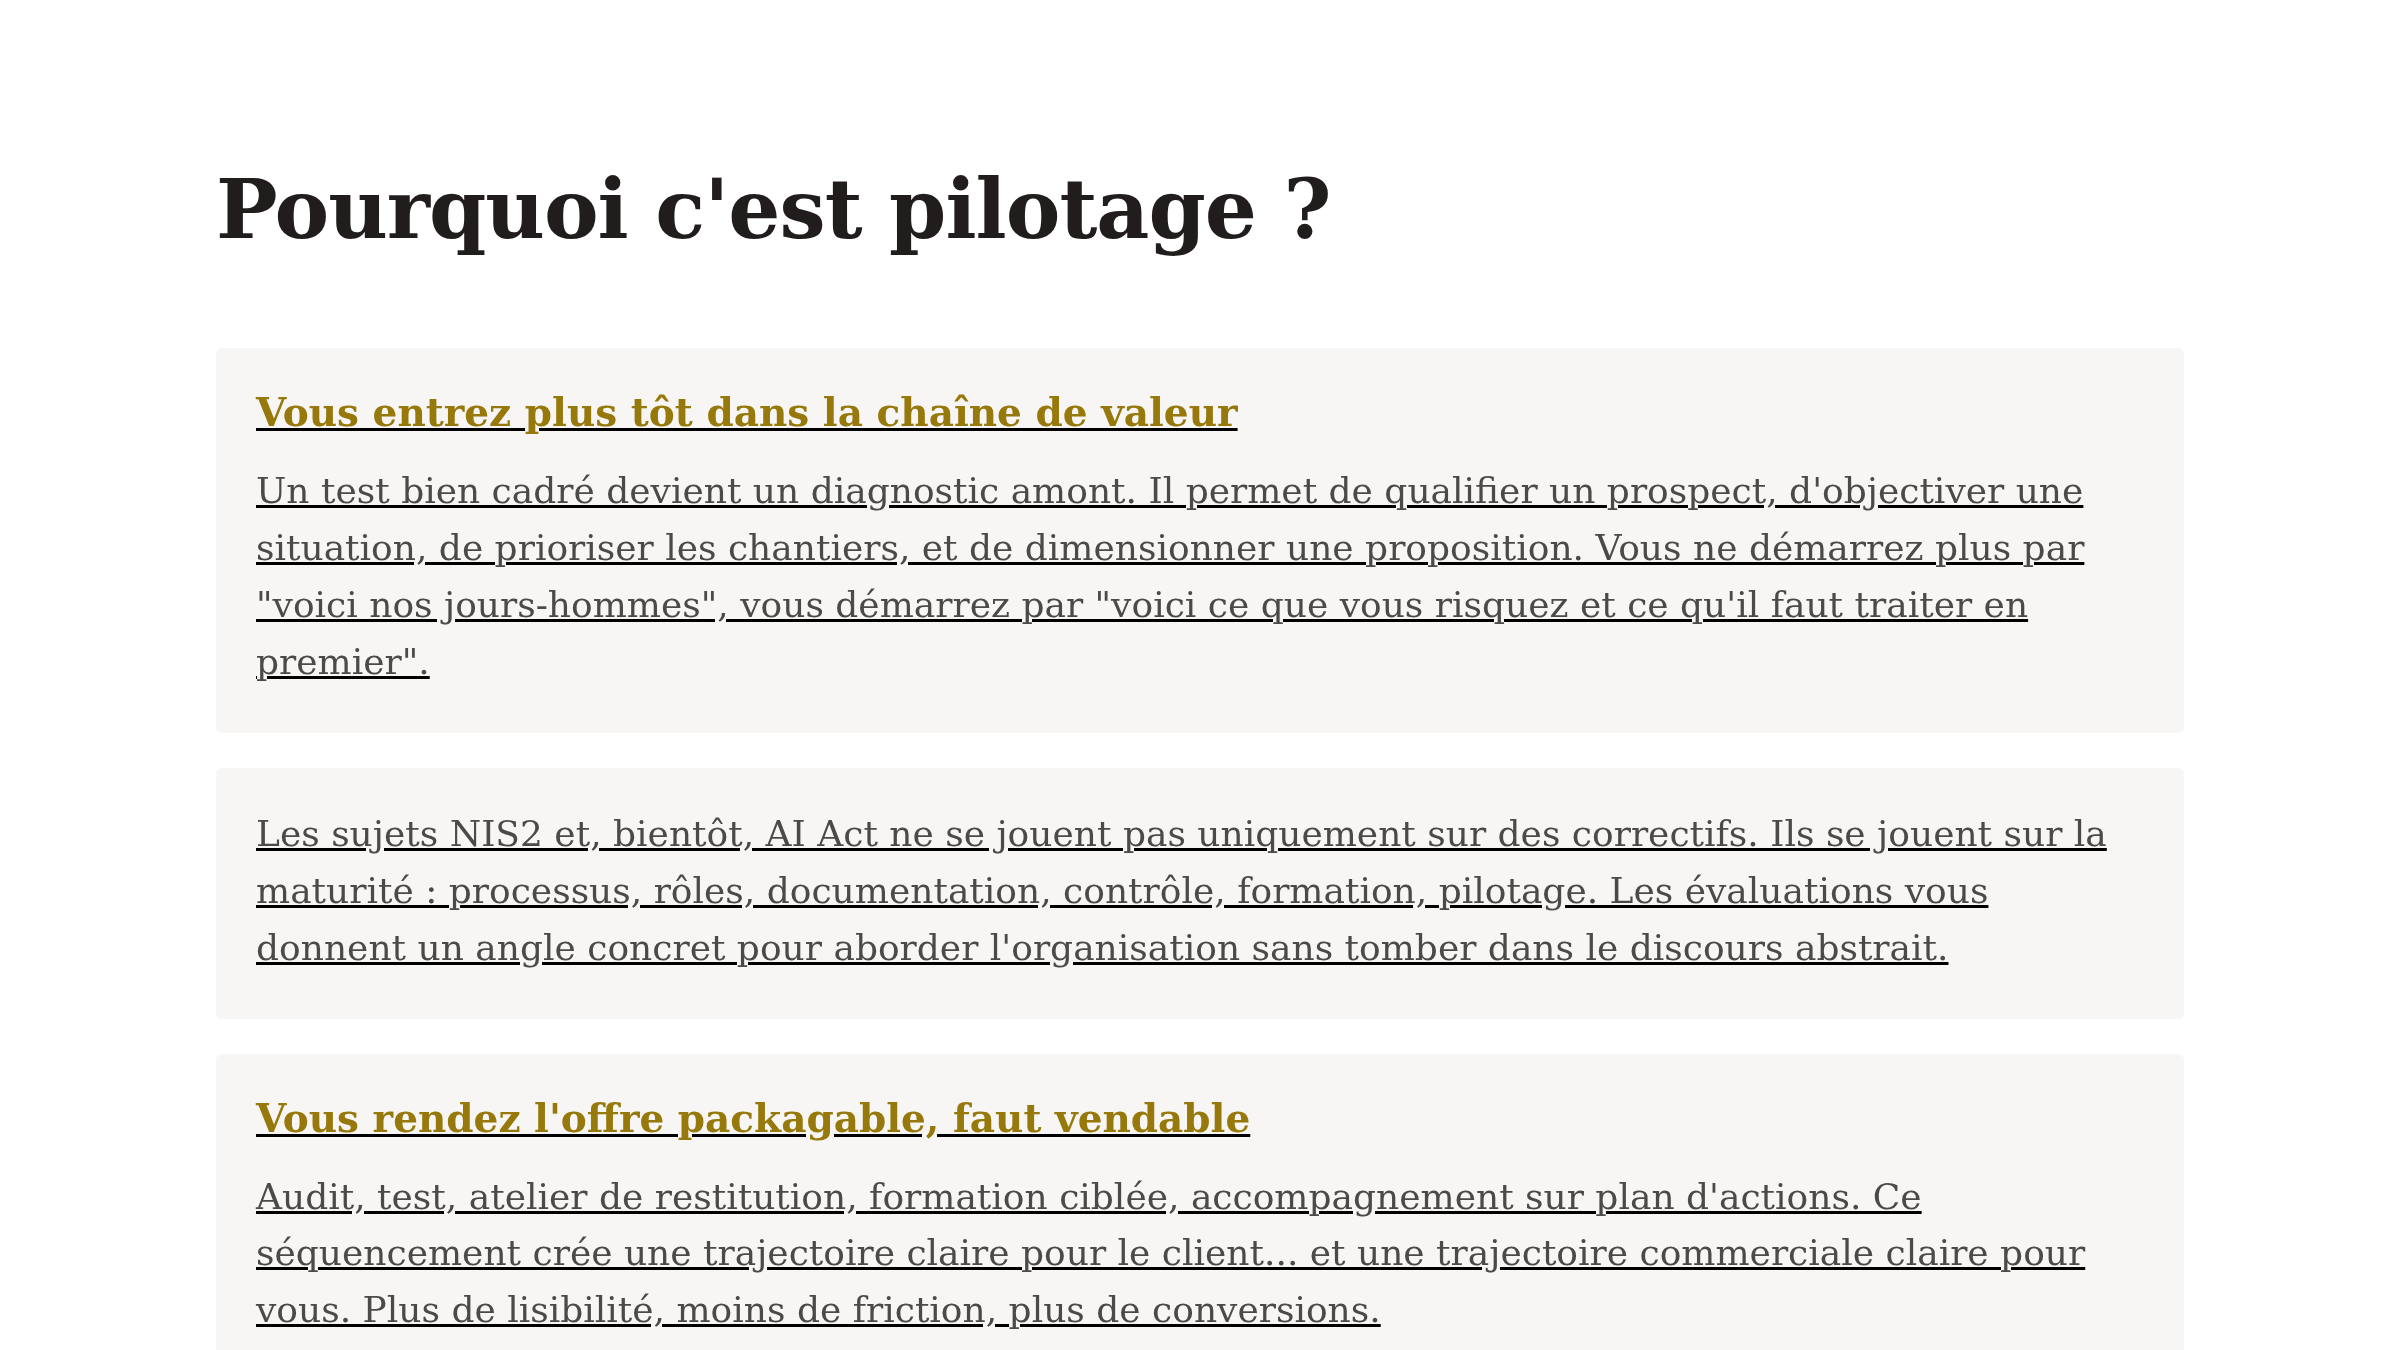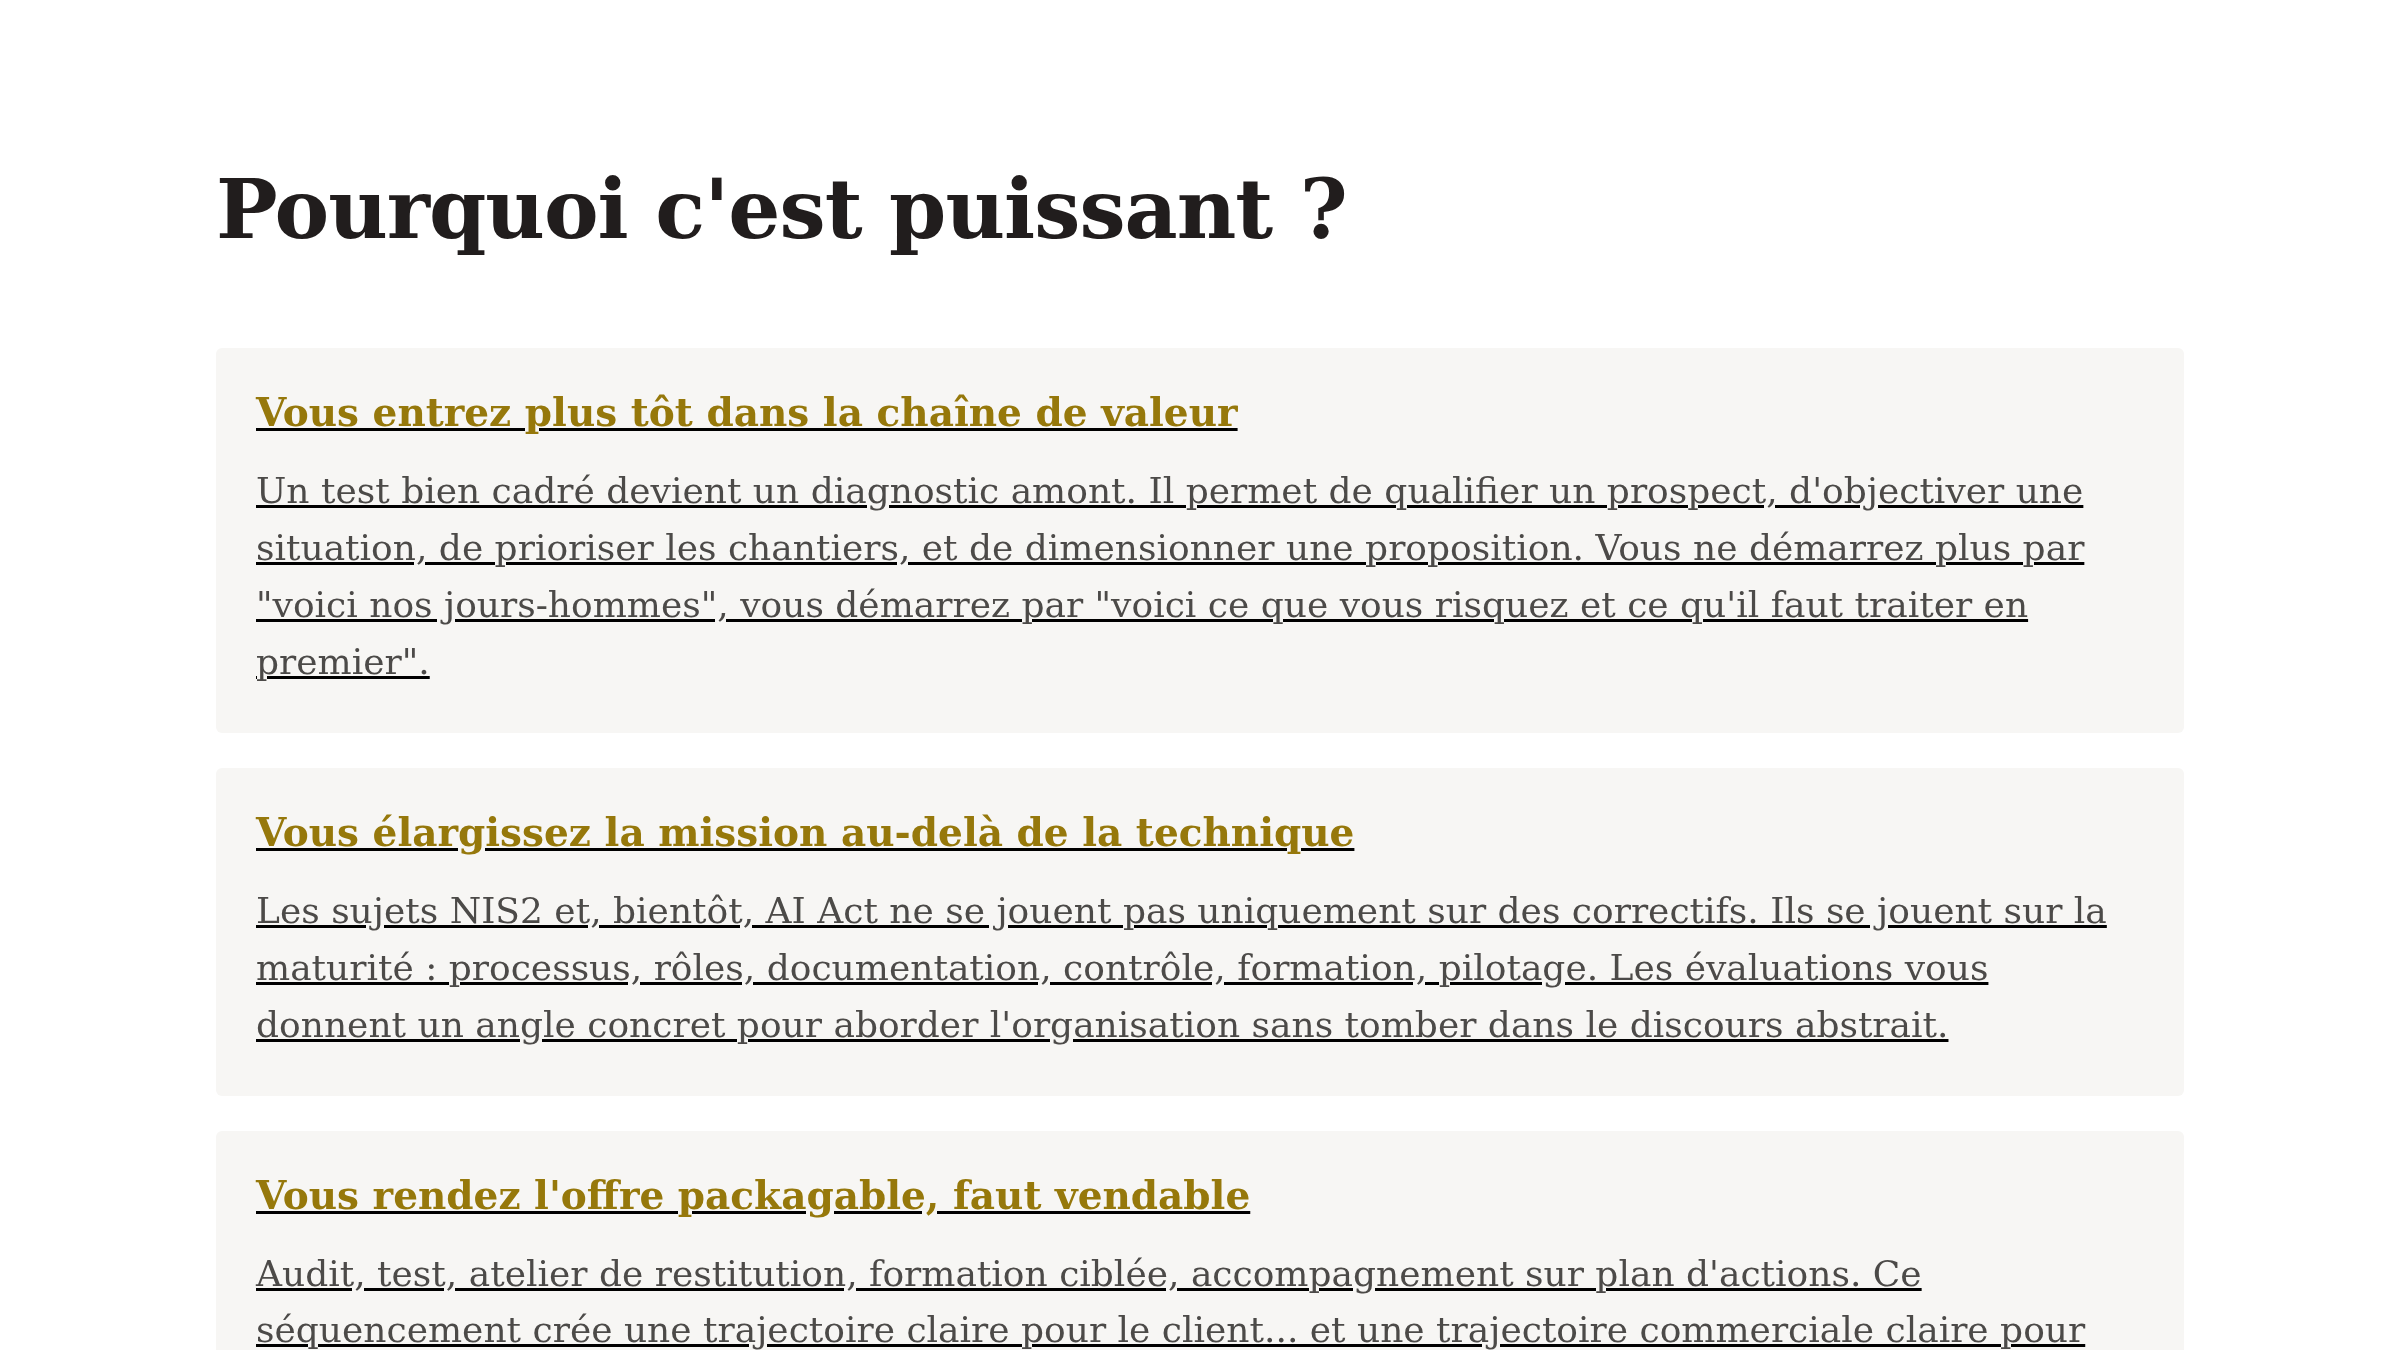--- a/index.html
+++ b/index.html
@@ -52,31 +52,30 @@
     font-weight: 400;
     font-size: 36px;
     line-height: 1.58;
     color: #4c4a48;
   }
 </style>
 </head>
 <body>
 
 <div class="page">
-  <h2 class="page-title">Pourquoi c'est puissant ?</h2>
+  <h2 class="page-title">Pourquoi c'est pilotage ?</h2>
 
   <div class="cards">
 
     <div class="card">
       <h3 class="card-title">Vous entrez plus tôt dans la chaîne de valeur</h3>
       <p class="card-body">Un test bien cadré devient un diagnostic amont. Il permet de qualifier un prospect, d'objectiver une situation, de prioriser les chantiers, et de dimensionner une proposition. Vous ne démarrez plus par "voici nos jours-hommes", vous démarrez par "voici ce que vous risquez et ce qu'il faut traiter en premier".</p>
     </div>
 
     <div class="card">
-      <h3 class="card-title">Vous élargissez la mission au-delà de la technique</h3>
       <p class="card-body">Les sujets NIS2 et, bientôt, AI Act ne se jouent pas uniquement sur des correctifs. Ils se jouent sur la maturité : processus, rôles, documentation, contrôle, formation, pilotage. Les évaluations vous donnent un angle concret pour aborder l'organisation sans tomber dans le discours abstrait.</p>
     </div>
 
     <div class="card">
       <h3 class="card-title">Vous rendez l'offre packagable, faut vendable</h3>
       <p class="card-body">Audit, test, atelier de restitution, formation ciblée, accompagnement sur plan d'actions. Ce séquencement crée une trajectoire claire pour le client... et une trajectoire commerciale claire pour vous. Plus de lisibilité, moins de friction, plus de conversions.</p>
     </div>
 
   </div>
 </div>

